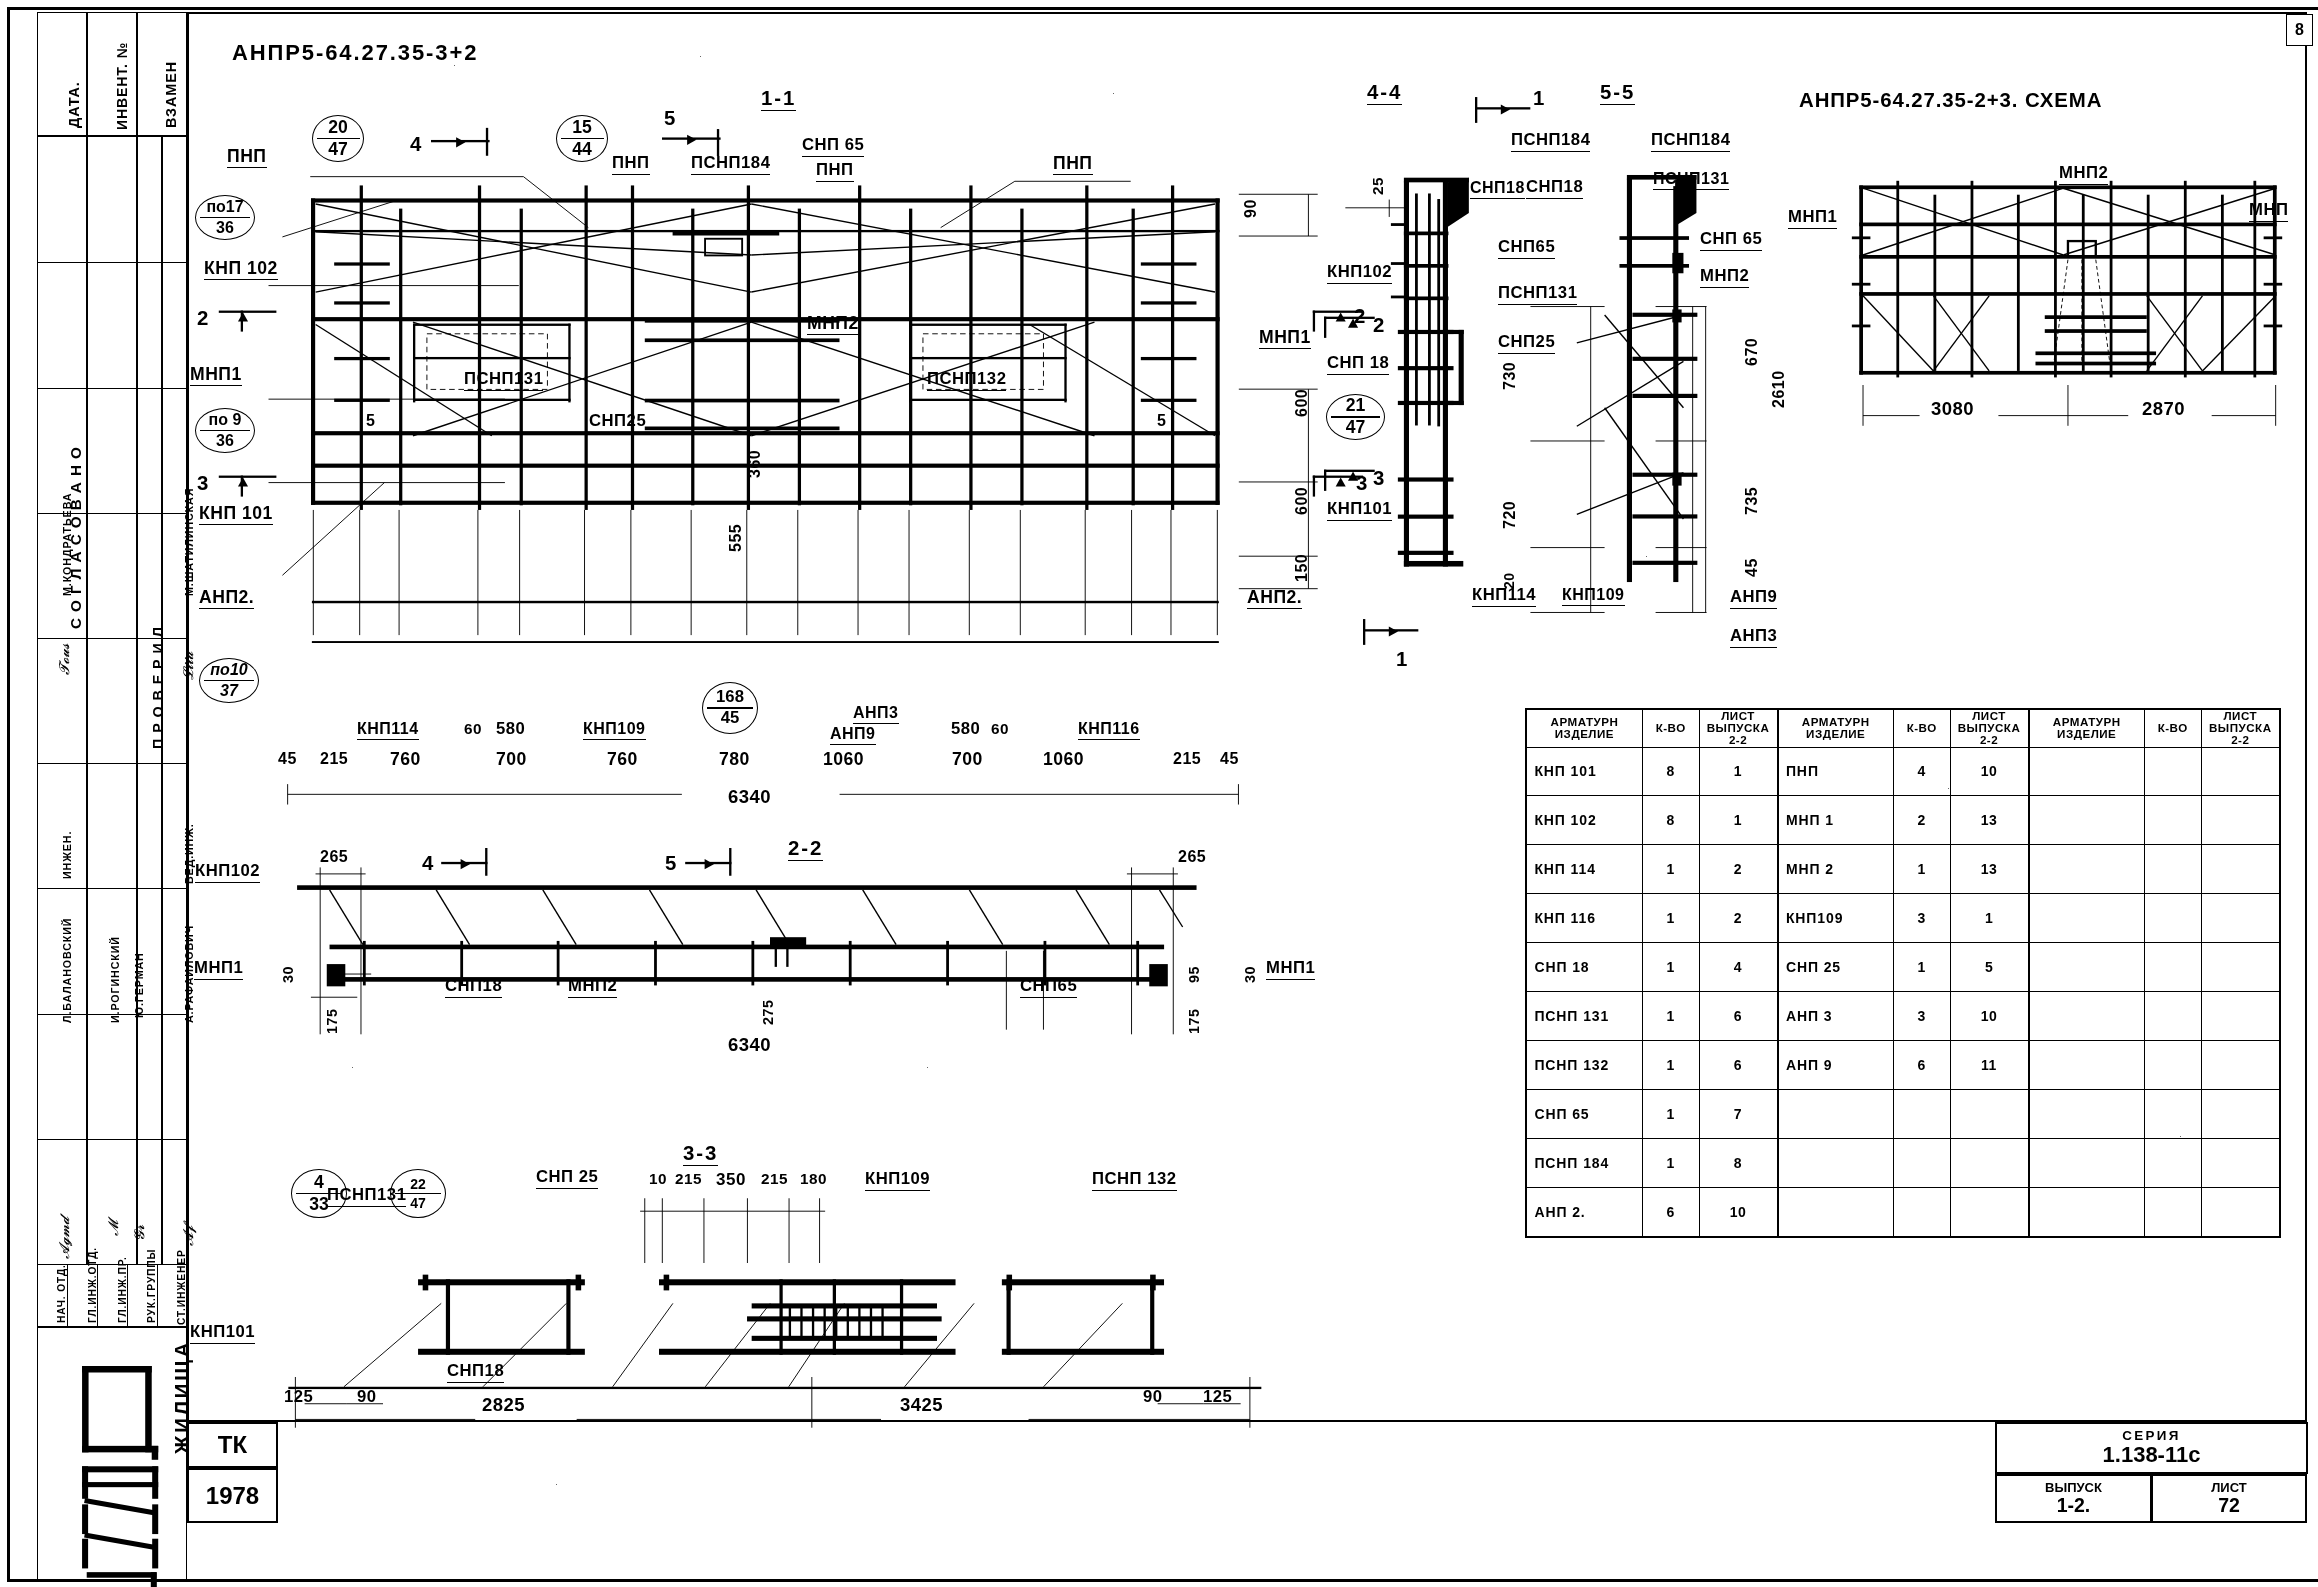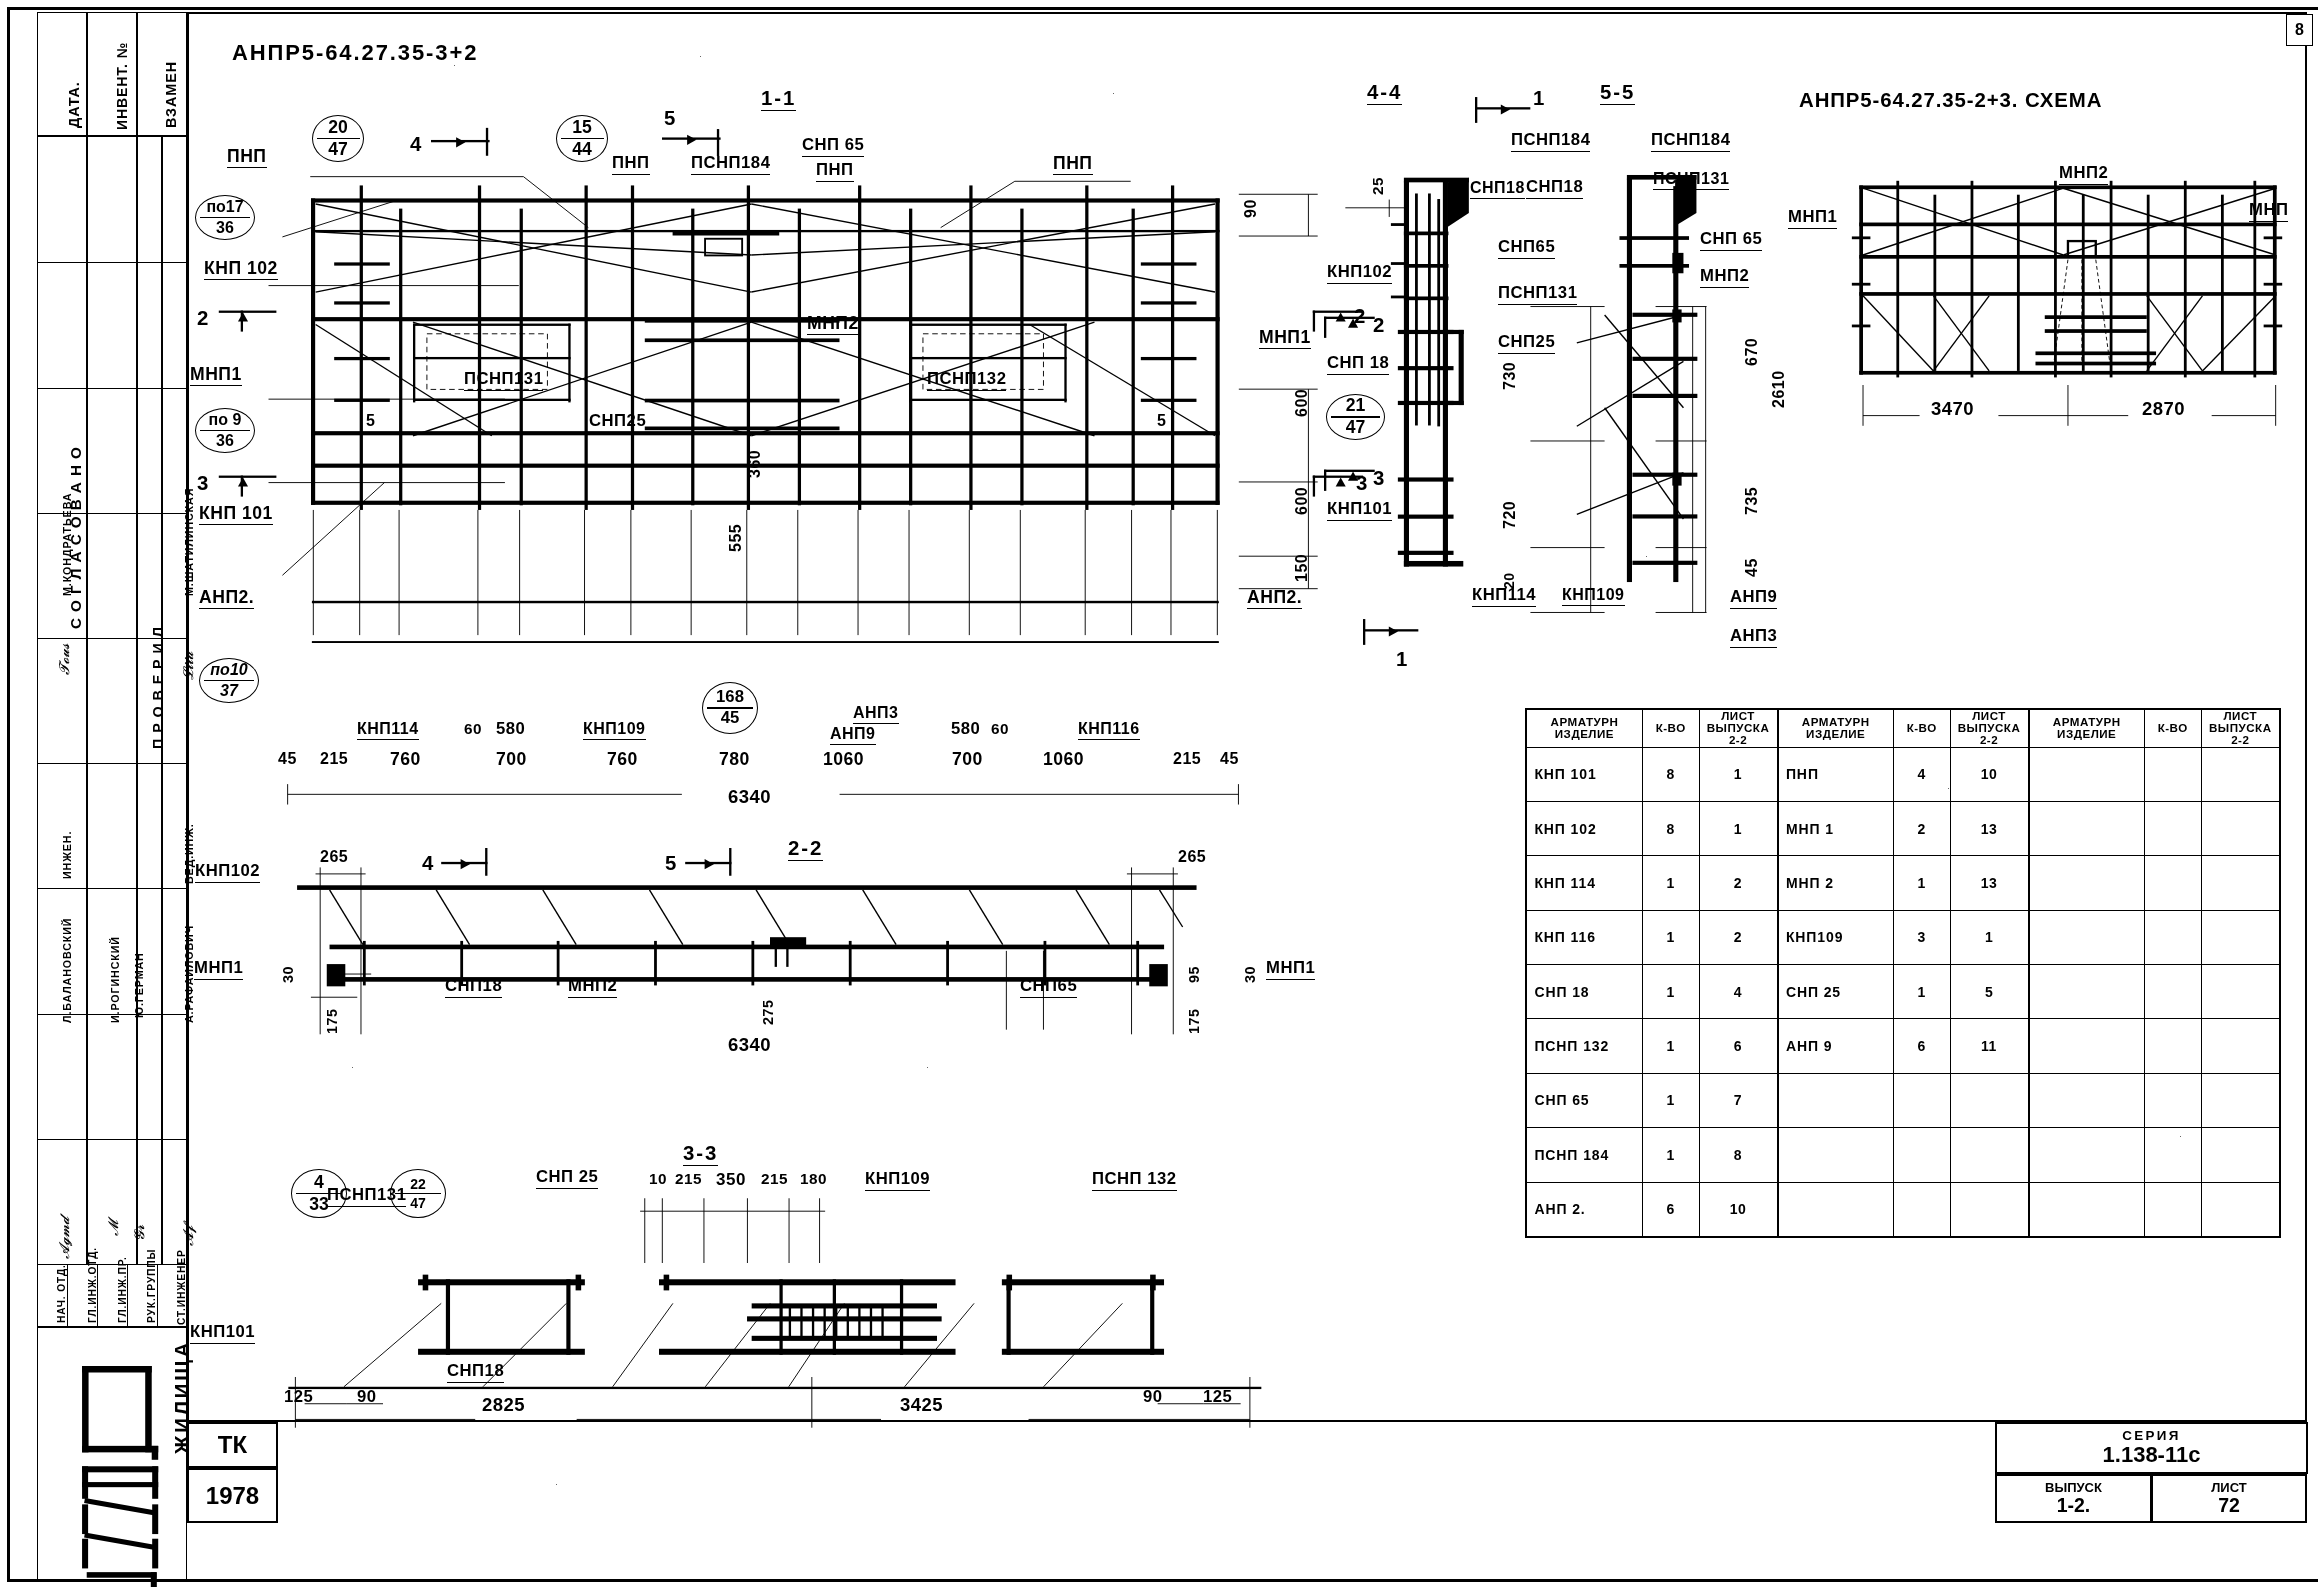--- a/index.html
+++ b/index.html
@@ -986,21 +986,21 @@
     <rect x="892" y="130" width="40" height="6"></rect>
     <rect x="892" y="230" width="40" height="6"></rect>
     <rect x="892" y="320" width="40" height="6"></rect>
   </g>
 </svg>
 
 <div class="lbl u" style="left:1788px; top:209px; font-size:16.7px;">МНП1</div>
 <div class="lbl u" style="left:2059px; top:165px; font-size:16.7px;">МНП2</div>
 <div class="lbl u" style="left:2249px; top:202px; font-size:16.7px;">МНП</div>
 
-<div class="lbl" style="left:1931px; top:400px; font-size:18.5px;">3470</div>
+<div class="lbl" style="left:1931px; top:400px; font-size:18.5px;">3080</div>
 <div class="lbl" style="left:2142px; top:400px; font-size:18.5px;text-align:right;">2870</div>
 
 <svg width="473" height="51" style="left:1850px; top:385px;" viewBox="0 0 1020 110">
   <g class="st1">
     <line x1="28" y1="0" x2="28" y2="88"></line>
     <line x1="470" y1="0" x2="470" y2="88"></line>
     <line x1="918" y1="0" x2="918" y2="88"></line>
     <line x1="28" y1="66" x2="150" y2="66"></line>
     <line x1="320" y1="66" x2="470" y2="66"></line>
     <line x1="470" y1="66" x2="600" y2="66"></line>
@@ -1096,20 +1096,31 @@
           <td>1</td>
           <td>4</td>
           <td class="nm grpsep">СНП 25</td>
           <td>1</td>
           <td>5</td>
           <td class="nm grpsep"></td>
           <td></td>
           <td></td>
         </tr>
         <tr>
+          <td class="nm">ПСНП 131</td>
+          <td>1</td>
+          <td>6</td>
+          <td class="nm grpsep">АНП 3</td>
+          <td>3</td>
+          <td>10</td>
+          <td class="nm grpsep"></td>
+          <td></td>
+          <td></td>
+        </tr>
+        <tr>
           <td class="nm">ПСНП 132</td>
           <td>1</td>
           <td>6</td>
           <td class="nm grpsep">АНП 9</td>
           <td>6</td>
           <td>11</td>
           <td class="nm grpsep"></td>
           <td></td>
           <td></td>
         </tr>

